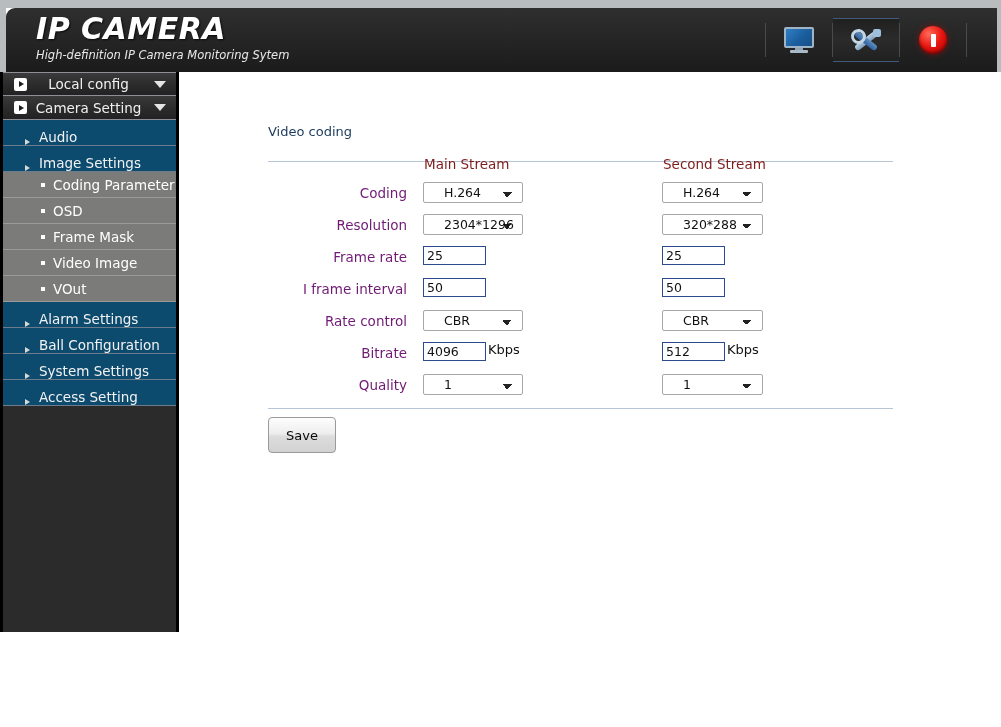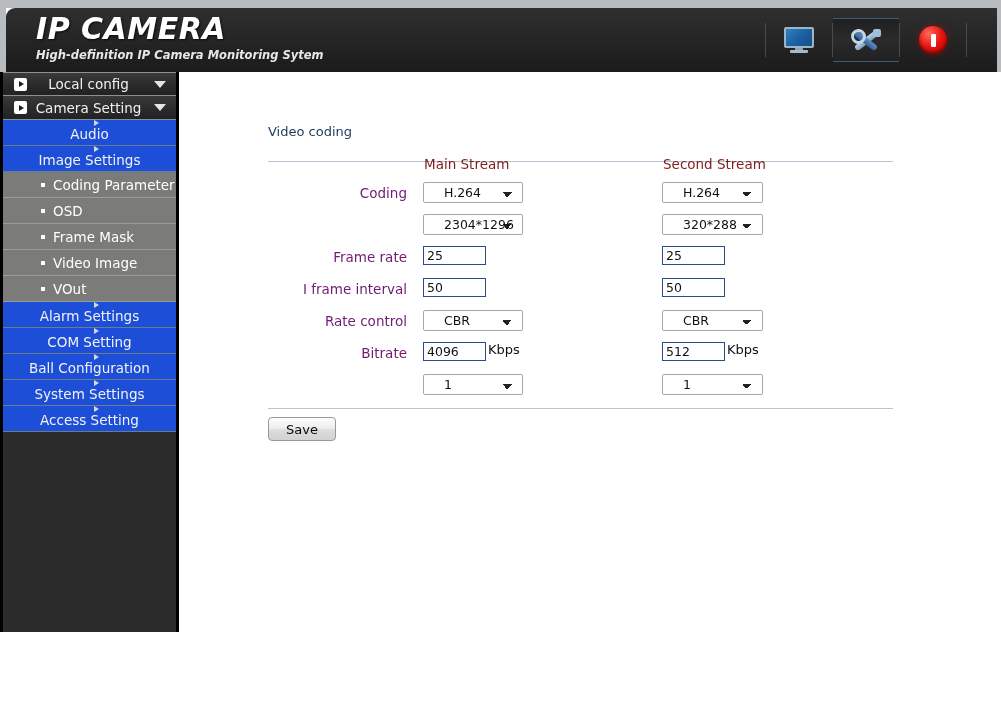--- a/index.html
+++ b/index.html
@@ -62,21 +62,21 @@
     font-weight: bold;
     font-size: 30px;
     color: #ffffff;
     letter-spacing: 0.5px;
     line-height: 34px;
     text-shadow: 1px 1px 2px rgba(0,0,0,0.8);
   }
   .brand-sub {
     font-family: "DejaVu Sans", sans-serif;
     font-style: italic;
-    font-weight: bold;
+    font-weight: normal;
     font-size: 11.5px;
     color: #e8e8e8;
     line-height: 16px;
     margin-top: 1px;
   }
 
   .hdr-icons {
     position: absolute;
     right: 30px; top: 0;
     height: 64px;
@@ -219,25 +219,24 @@
     border-left: 6px solid transparent;
     border-right: 6px solid transparent;
     border-top: 7px solid #e4e4e4;
     flex: none;
   }
 
   .nav-item {
     position: relative;
     height: 26px;
     display: flex;
-    align-items: center;
-    background: #1d4ed8;
+    align-items: flex-end;
+    background: #0c4a6e;
     border-bottom: 1px solid #6d7c8c;
     box-sizing: border-box;
-    flex-direction: column;
   }
   .nav-item .arrow {
     margin-left: 22px;
     margin-right: 9px;
     width: 0; height: 0;
     border-left: 5px solid #d8d8d8;
     border-top: 3.5px solid transparent;
     border-bottom: 3.5px solid transparent;
     flex: none;
   }
@@ -361,21 +360,21 @@
   .divider {
     position: absolute;
     left: 89px; top: 336px;
     width: 625px;
     height: 1px;
     background: #b6c6d6;
   }
   .save-btn {
     position: absolute;
     left: 89px; top: 345px;
-    width: 68px; height: 24px;
+    width: 68px; height: 36px;
     font-family: "DejaVu Sans", sans-serif;
     font-size: 13px;
     color: #0a0a0a;
     background: linear-gradient(180deg, #fdfdfd 0%, #eeeeee 45%, #dcdcdc 55%, #d2d2d2 100%);
     border: 1px solid #9a9a9a;
     border-radius: 4px;
     cursor: pointer;
   }
 </style>
 </head>
@@ -471,24 +470,20 @@
       <span class="dot"></span>
       <span class="label">VOut</span>
     </div>
 
     <div class="nav-item">
       <span class="arrow"></span>
       <span class="label">Alarm Settings</span>
     </div>
     <div class="nav-item">
       <span class="arrow"></span>
-      <span class="label">COM Setting</span>
-    </div>
-    <div class="nav-item">
-      <span class="arrow"></span>
       <span class="label">Ball Configuration</span>
     </div>
     <div class="nav-item">
       <span class="arrow"></span>
       <span class="label">System Settings</span>
     </div>
     <div class="nav-item">
       <span class="arrow"></span>
       <span class="label">Access Setting</span>
     </div>
@@ -507,20 +502,21 @@
         <div class="lbl">Coding</div>
         <div class="fld-main">
           <select class="ui w-main"><option value="H.264">H.264</option><option value="H.265">H.265</option><option value="MJPEG">MJPEG</option></select>
         </div>
         <div class="fld-second">
           <select class="ui w-second"><option value="H.264">H.264</option><option value="H.265">H.265</option><option value="MJPEG">MJPEG</option></select>
         </div>
       </div>
 
       <div class="row">
+        <div class="lbl">Resolution</div>
         <div class="fld-main">
           <select class="ui w-main"><option value="2304*1296">2304*1296</option><option value="1920*1080">1920*1080</option><option value="1280*720">1280*720</option></select>
         </div>
         <div class="fld-second">
           <select class="ui w-second"><option value="320*288">320*288</option><option value="704*576">704*576</option><option value="352*288">352*288</option></select>
         </div>
       </div>
 
       <div class="row">
         <div class="lbl">Frame rate</div>
@@ -556,20 +552,21 @@
         <div class="lbl">Bitrate</div>
         <div class="fld-main">
           <input class="ui" type="text" value="4096" style=""><span class="unit">Kbps</span>
         </div>
         <div class="fld-second">
           <input class="ui" type="text" value="512" style=""><span class="unit">Kbps</span>
         </div>
       </div>
 
       <div class="row">
+        <div class="lbl">Quality</div>
         <div class="fld-main">
           <select class="ui w-main"><option value="1">1</option><option value="2">2</option><option value="3">3</option><option value="4">4</option><option value="5">5</option><option value="6">6</option></select>
         </div>
         <div class="fld-second">
           <select class="ui w-second"><option value="1">1</option><option value="2">2</option><option value="3">3</option><option value="4">4</option><option value="5">5</option><option value="6">6</option></select>
         </div>
       </div>
     </div>
 
     <div class="divider"></div>

